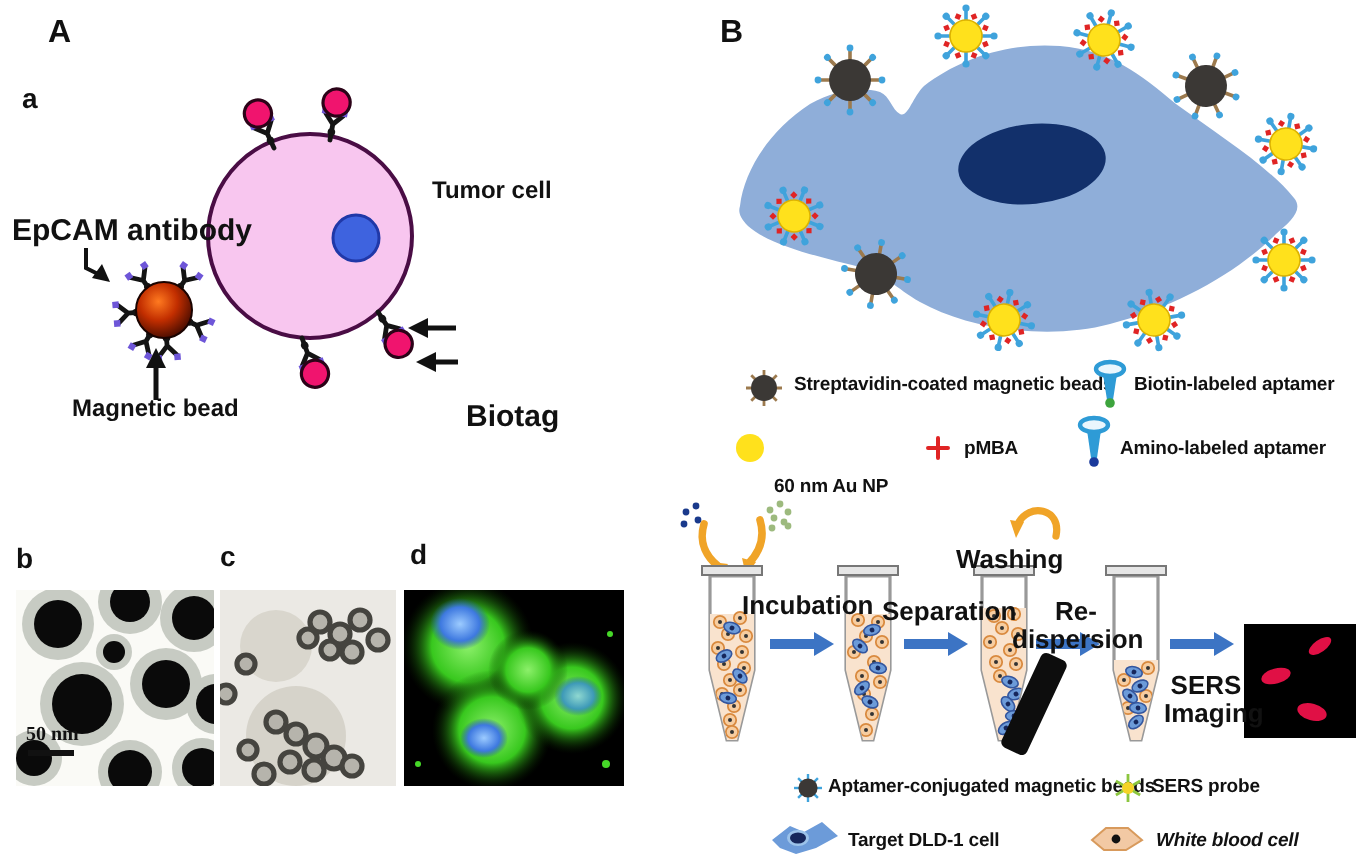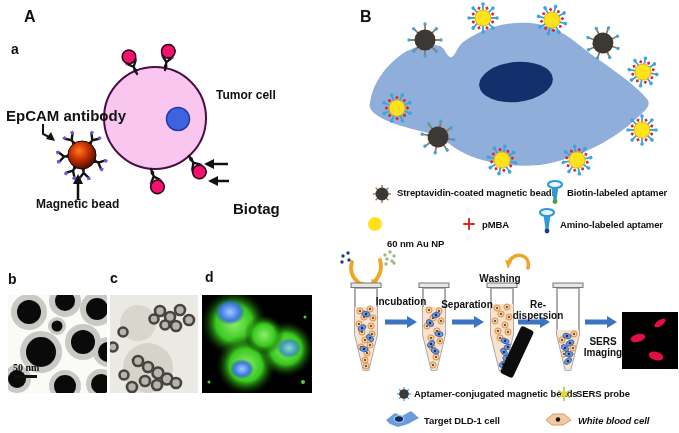--- a/index.html
+++ b/index.html
@@ -5,21 +5,21 @@
   html,body{margin:0;padding:0;background:#fff;}
   .stage{position:relative;width:679px;height:433px;background:#ffffff;
          font-family:"Liberation Sans",sans-serif;color:#111;overflow:hidden;}
   .abs{position:absolute;}
   .lbl{position:absolute;font-weight:bold;color:#111;line-height:1.1;white-space:nowrap;}
   .panel-letter{font-size:16px;}
   .sub-letter{font-size:14px;}
   .a-lbl{font-size:15px;}
   .a-lbl-lg{font-size:12px;}
   .leg{font-size:9.5px;letter-spacing:-0.1px;}
-  .wf{font-size:10px;text-align:center;white-space:normal;}
+  .wf{font-size:13px;text-align:center;white-space:normal;}
   .scalebar-text{font-family:"Liberation Serif",serif;font-size:10px;font-weight:bold;color:#111;}
   svg{position:absolute;overflow:visible;}
   svg.clipped{overflow:hidden;}
 </style>
 </head>
 <body>
 
 <div class="stage">
 
   <div class="lbl panel-letter" style="left:24px;top:8px;">A</div>

